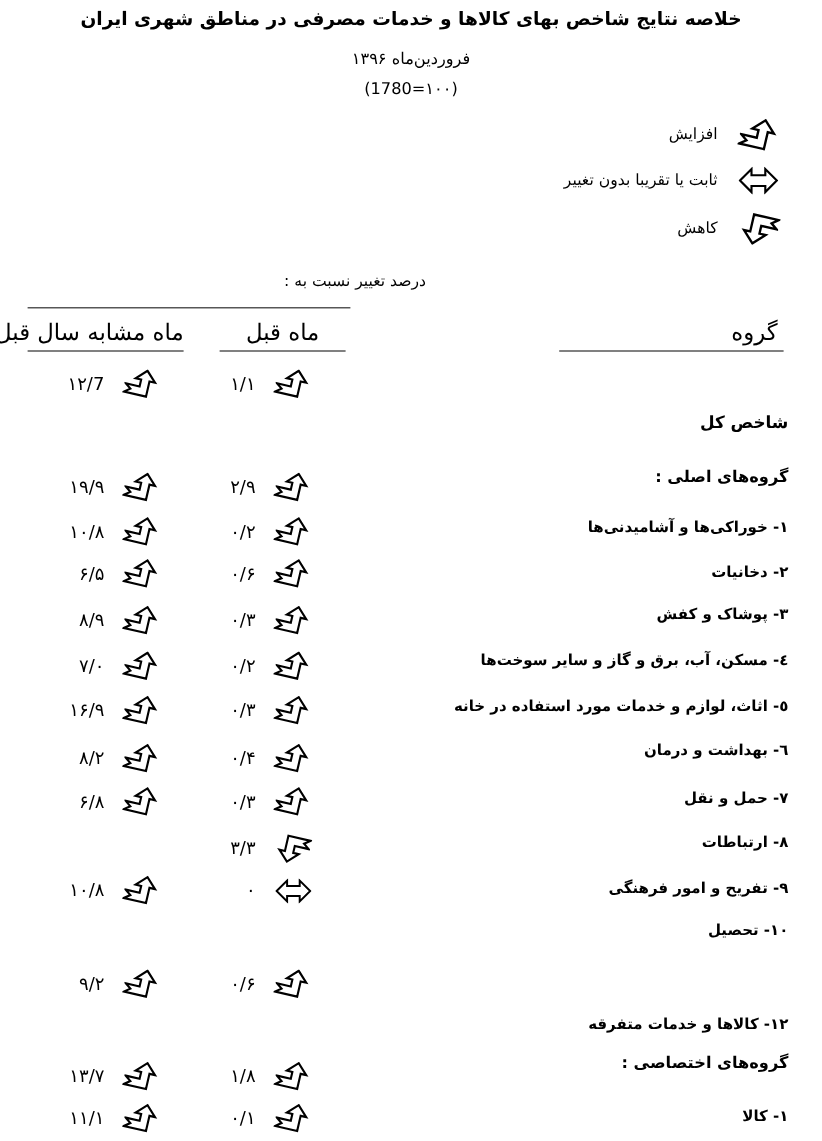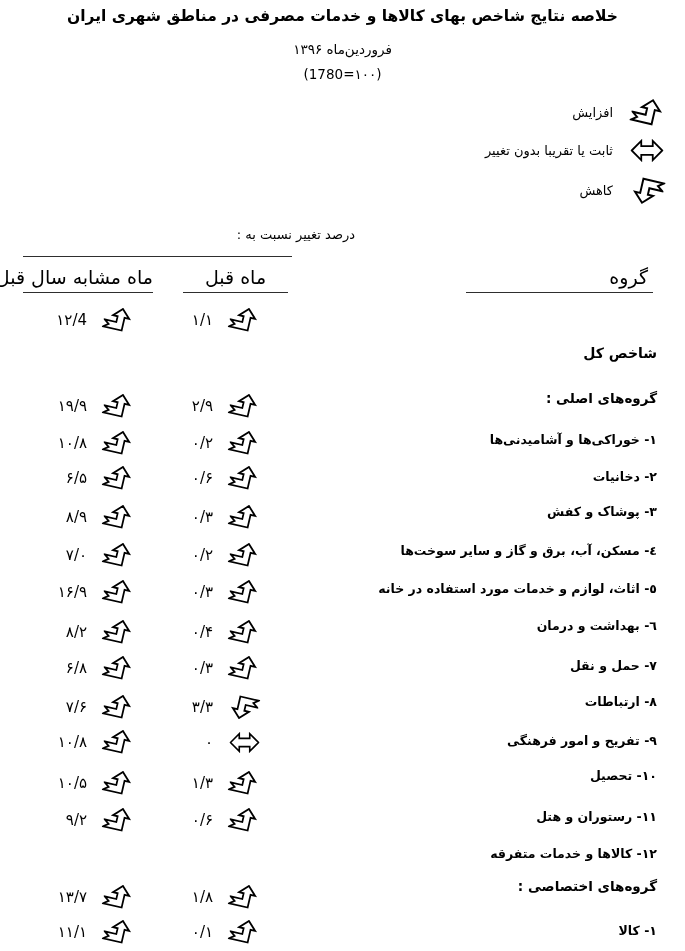--- a/index.html
+++ b/index.html
@@ -7,21 +7,21 @@
         font-family:"DejaVu Sans",sans-serif;color:#000;overflow:hidden;}
   .rule{position:absolute;height:1px;background:#2e2e2e;}
   
   .t1{position:absolute;top:7px;left:0;width:100%;text-align:center;direction:rtl;
       font-weight:bold;font-size:15.5px;white-space:nowrap;}
   .t2{position:absolute;top:41px;left:0;width:100%;text-align:center;direction:ltr;
       font-size:13.5px;white-space:nowrap;}
   .t3{position:absolute;top:66px;left:0;width:100%;text-align:center;direction:ltr;
       font-size:13.5px;white-space:nowrap;}
   
-  .legend-row{position:absolute;right:19px;height:32px;display:flex;align-items:center;gap:15px;}
+  .legend-row{position:absolute;right:34px;height:32px;display:flex;align-items:center;gap:15px;}
   .legend-row .ltext{direction:rtl;font-size:13px;white-space:nowrap;}
   
   .chg{position:absolute;top:227px;right:330px;direction:rtl;font-size:13px;white-space:nowrap;}
   .ch{position:absolute;top:266px;direction:rtl;font-size:19px;text-align:center;white-space:nowrap;}
   .ch-year{left:23px;width:130px;}
   .ch-month{left:183px;width:105px;}
   .ch-group{right:37px;}
   
   .row{position:absolute;left:0;width:685px;height:38px;}
   .label{position:absolute;right:28px;top:50%;transform:translateY(-50%);direction:rtl;
@@ -93,21 +93,21 @@
   <div class="rule" style="top:256px;left:23px;width:269px"></div>
   <div class="ch ch-year">ماه مشابه سال قبل</div>
   <div class="ch ch-month">ماه قبل</div>
   <div class="ch ch-group">گروه</div>
   <div class="rule" style="top:292px;left:23px;width:130px"></div>
   <div class="rule" style="top:292px;left:183px;width:105px"></div>
   <div class="rule" style="top:292px;left:466px;width:187px"></div>
 
   <div class="row" style="top:301px">
     <div class="vcell year">
-        <span class="num">۱۲/4</span>
+        <span class="num">۱۲/7</span>
         <span class="iconbox sz-up">
           <svg viewBox="0 0 24 22">
             <use href="#sym-up"></use>
           </svg>
         </span>
       </div>
     <div class="vcell month">
         <span class="num">۱/۱</span>
         <span class="iconbox sz-up">
           <svg viewBox="0 0 24 22">
@@ -276,28 +276,20 @@
         <span class="iconbox sz-up">
           <svg viewBox="0 0 24 22">
             <use href="#sym-up"></use>
           </svg>
         </span>
       </div>
     <div class="label">۸- ارتباطات</div>
   </div>
 
   <div class="row" style="top:688px">
-    <div class="vcell year">
-        <span class="num">۷/۶</span>
-        <span class="iconbox sz-up">
-          <svg viewBox="0 0 24 22">
-            <use href="#sym-up"></use>
-          </svg>
-        </span>
-      </div>
     <div class="vcell month">
         <span class="num">۳/۳</span>
         <span class="iconbox sz-down">
           <svg viewBox="0 0 24 22">
             <use href="#sym-up"></use>
           </svg>
         </span>
       </div>
     <div class="label">۹- تفریح و امور فرهنگی</div>
   </div>
@@ -315,39 +307,20 @@
         <span class="num">۰</span>
         <span class="iconbox sz-stable">
           <svg viewBox="0 0 26 18">
             <use href="#sym-stable"></use>
           </svg>
         </span>
       </div>
     <div class="label">۱۰- تحصیل</div>
   </div>
 
-  <div class="row" style="top:764px">
-    <div class="vcell year">
-        <span class="num">۱۰/۵</span>
-        <span class="iconbox sz-up">
-          <svg viewBox="0 0 24 22">
-            <use href="#sym-up"></use>
-          </svg>
-        </span>
-      </div>
-    <div class="vcell month">
-        <span class="num">۱/۳</span>
-        <span class="iconbox sz-up">
-          <svg viewBox="0 0 24 22">
-            <use href="#sym-up"></use>
-          </svg>
-        </span>
-      </div>
-    <div class="label">۱۱- رستوران و هتل</div>
-  </div>
 
   <div class="row" style="top:801px">
     <div class="vcell year">
         <span class="num">۹/۲</span>
         <span class="iconbox sz-up">
           <svg viewBox="0 0 24 22">
             <use href="#sym-up"></use>
           </svg>
         </span>
       </div>

